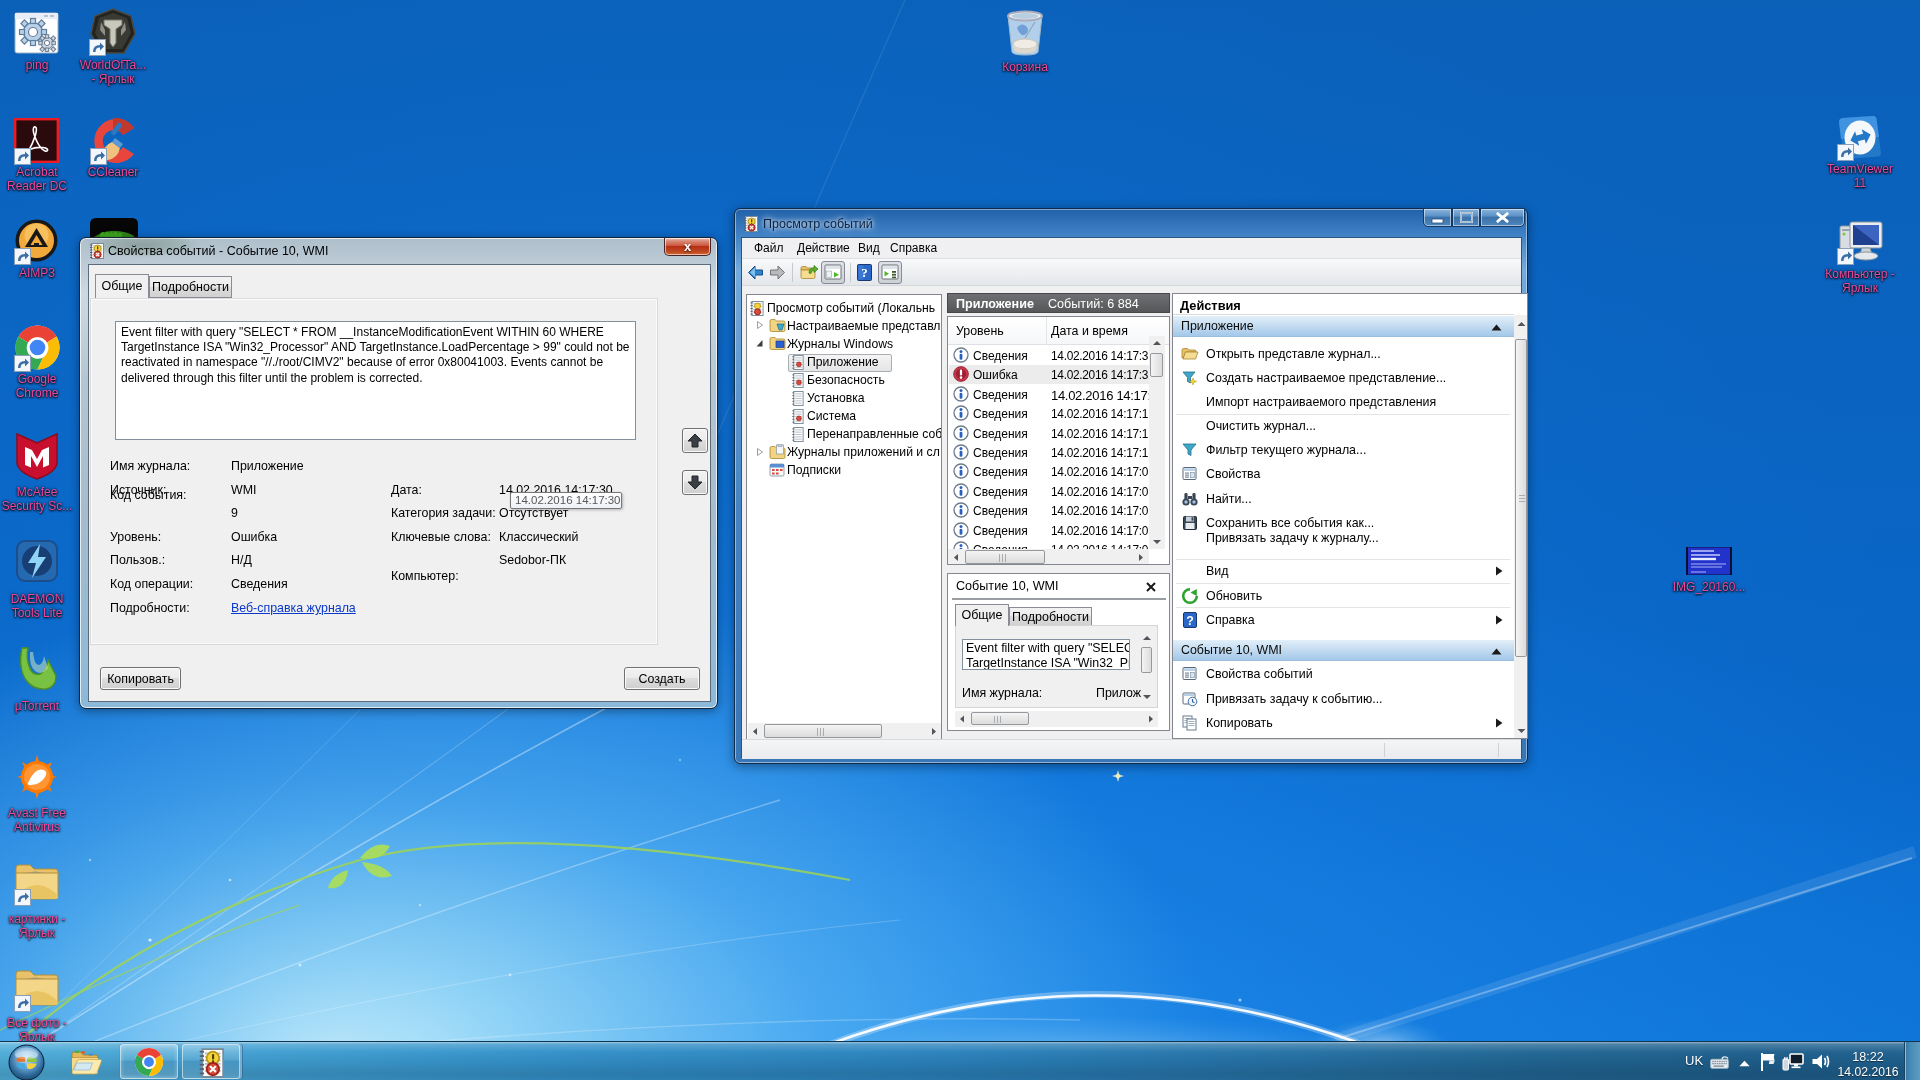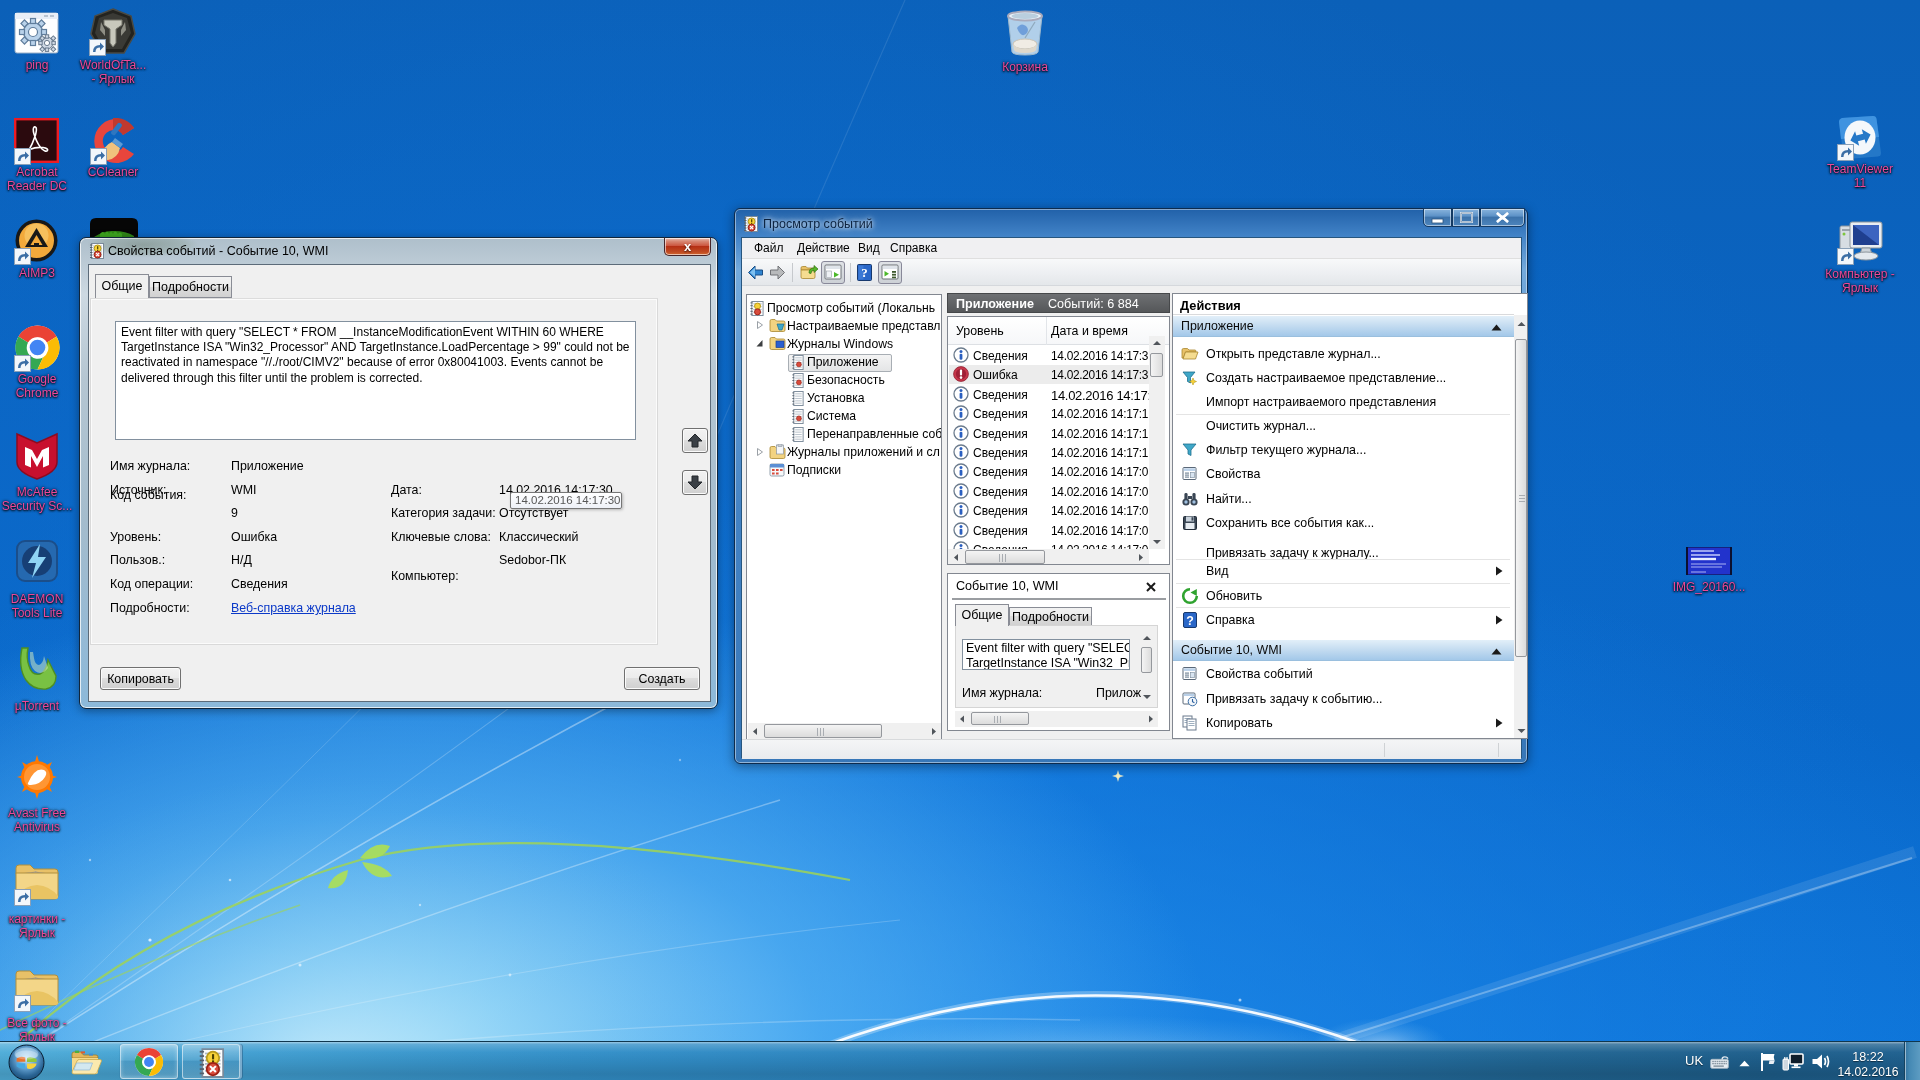--- a/index.html
+++ b/index.html
@@ -966,21 +966,21 @@
         </div>
       <div class="actitem" style="top:217px">
           <svg style="position:absolute;left:8px;top:3px" width="18" height="18" viewBox="0 0 18 18">
             <rect x="2.5" y="2.5" width="13" height="13" rx="1" fill="#3a4654" stroke="#222c38"></rect>
             <rect x="5" y="2.5" width="8" height="5" fill="#c8d2dc"></rect>
             <rect x="10.5" y="3.2" width="2" height="3.4" fill="#3a4654"></rect>
             <rect x="4.5" y="9" width="9" height="6" fill="#e8edf2"></rect>
           </svg>
           <span class="txt">Сохранить все события как...</span>
         </div>
-      <div class="actitem" style="top:247px">
+      <div class="actitem" style="top:232px">
           <span class="txt">Привязать задачу к журналу...</span>
         </div>
       <div class="actitem" style="top:265px">
           <span class="txt">Вид</span>
           <svg style="position:absolute;left:322px;top:7px" width="8" height="10" viewBox="0 0 8 10">
             <path d="M1 0.5 L7.5 5 L1 9.5 Z" fill="#1a1a1a"></path>
           </svg>
         </div>
       <div class="actitem" style="top:290px">
           <svg style="position:absolute;left:8px;top:3px" width="18" height="18" viewBox="0 0 18 18">

